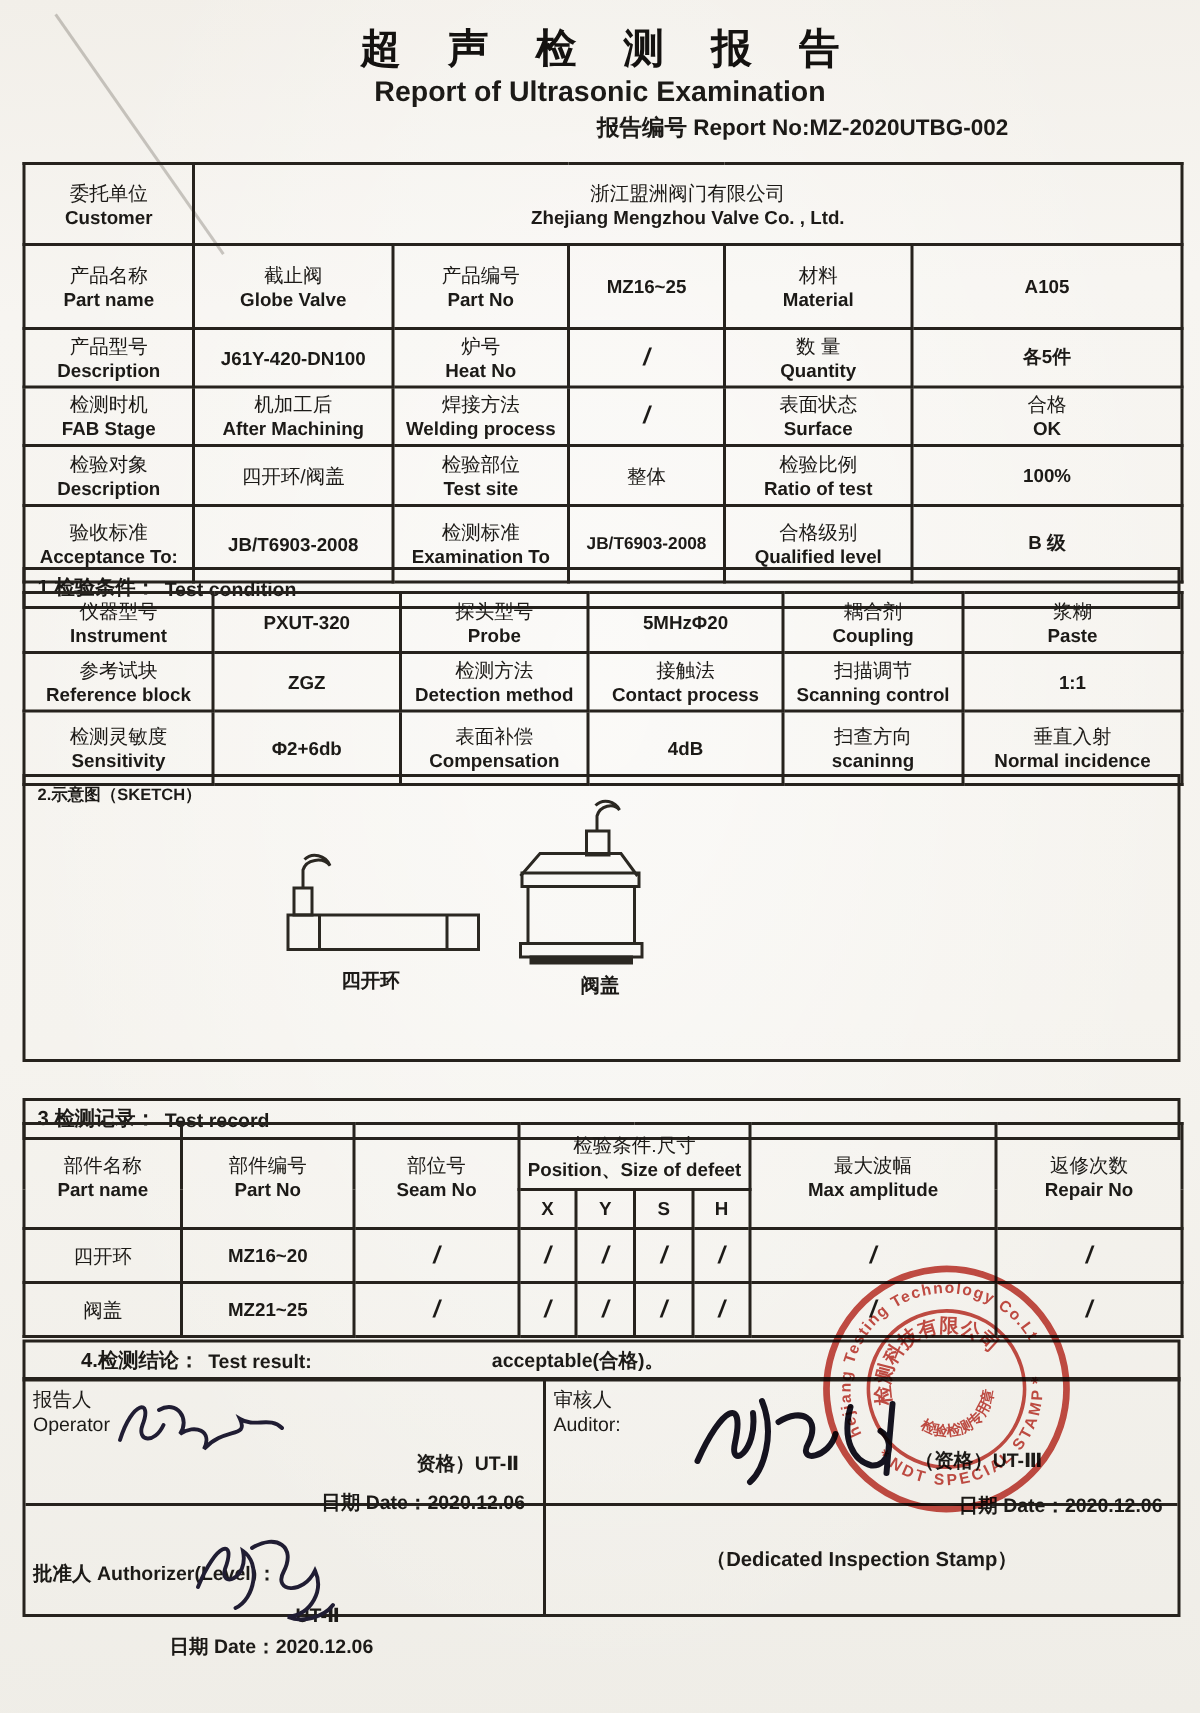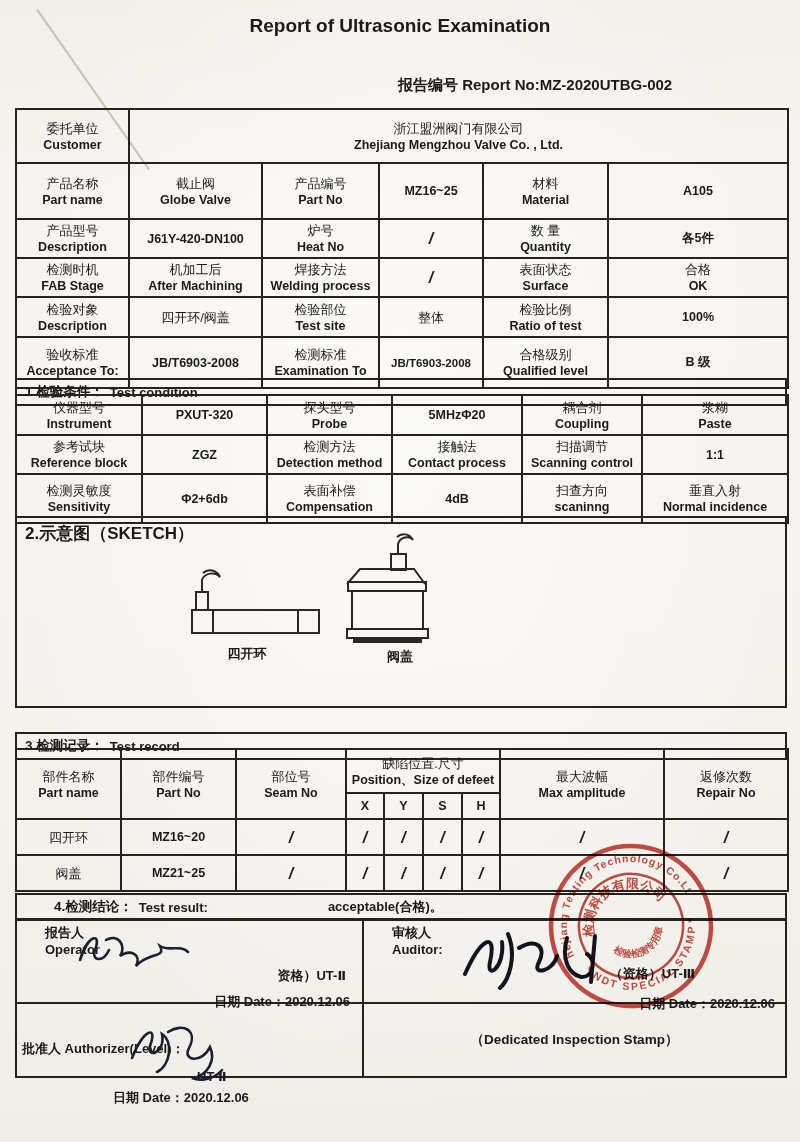--- a/index.html
+++ b/index.html
@@ -28,42 +28,43 @@
   .b { font-size:12.5px; font-weight:600; line-height:16px; }
   .v { font-size:12.5px; font-weight:700; }
   .sl .a { font-size:16px; font-style:italic; font-weight:700; }
 
   .strip { position:absolute; left:15px; width:772px; height:28px; border:2px solid #26221d;
     display:flex; align-items:center; padding-left:8px;margin-top:12px; }
   .strip .scn { font-size:13.5px; font-weight:700; }
   .strip .sen { font-size:13px; font-weight:700; margin-left:6px; }
 
   .sketchbox { position:absolute; left:15px; top:516px; width:772px; height:192px; border:2px solid #26221d; }
-  .sketchbox .cap { position:absolute; left:8px; top:4px; font-size:17px; font-weight:700; }
+  .sketchbox .cap { position:absolute; left:8px; top:4px; font-size:11px; font-weight:700; }
   .sketchlabel { font-size:13px; font-weight:700; }
 
   
   .sig { position:absolute; left:15px; top:918px; width:772px; height:160px; border:2px solid #26221d;
     display:grid; grid-template-columns:347px 1fr; grid-template-rows:84px 1fr; }
   .sigcell { position:relative; }
   .sigcell.bR { border-right:2px solid #26221d; }
   .sigcell.bB { border-bottom:2px solid #26221d; }
-  .lbl2 { position:absolute; left:5px; top:4px; font-size:13px; font-weight:700; line-height:17px;margin-left:23px; }
+  .lbl2 { position:absolute; left:5px; top:4px; font-size:13px; font-weight:400; line-height:17px; }
   .small { font-size:13px; font-weight:700;margin-top:31px; }
   .sigsvg { position:absolute; }
   .stamp { position:absolute; left:545px; top:840px; mix-blend-mode:multiply; opacity:.88; }
   .center2 { text-align:center; padding-top:26px; font-size:13.5px; font-weight:700; line-height:20px; }
 </style>
 </head>
 <body>
 
 <div class="page">
   <div class="scanline"></div>
 
   <div class="hdr">
+    <h1>超 声 检 测 报 告</h1>
     <h2>Report of Ultrasonic Examination</h2>
   </div>
   <div class="repno">报告编号 Report No:MZ-2020UTBG-002</div>
 
   <table class="blk" style="top:108px;">
     <colgroup>
         <col style="width:113px">
         <col style="width:133px">
         <col style="width:117px">
         <col style="width:104px">
@@ -341,21 +342,21 @@
           </th>
       <th rowspan="2">
             <div class="a">部件编号</div>
             <div class="b">Part No</div>
           </th>
       <th rowspan="2">
             <div class="a">部位号</div>
             <div class="b">Seam No</div>
           </th>
       <th colspan="4">
-            <div class="a">缺陷位置.尺寸</div>
+            <div class="a">检验条件.尺寸</div>
             <div class="b">Position、Size of defeet</div>
           </th>
       <th rowspan="2">
             <div class="a">最大波幅</div>
             <div class="b">Max amplitude</div>
           </th>
       <th rowspan="2">
             <div class="a">返修次数</div>
             <div class="b">Repair No</div>
           </th>

